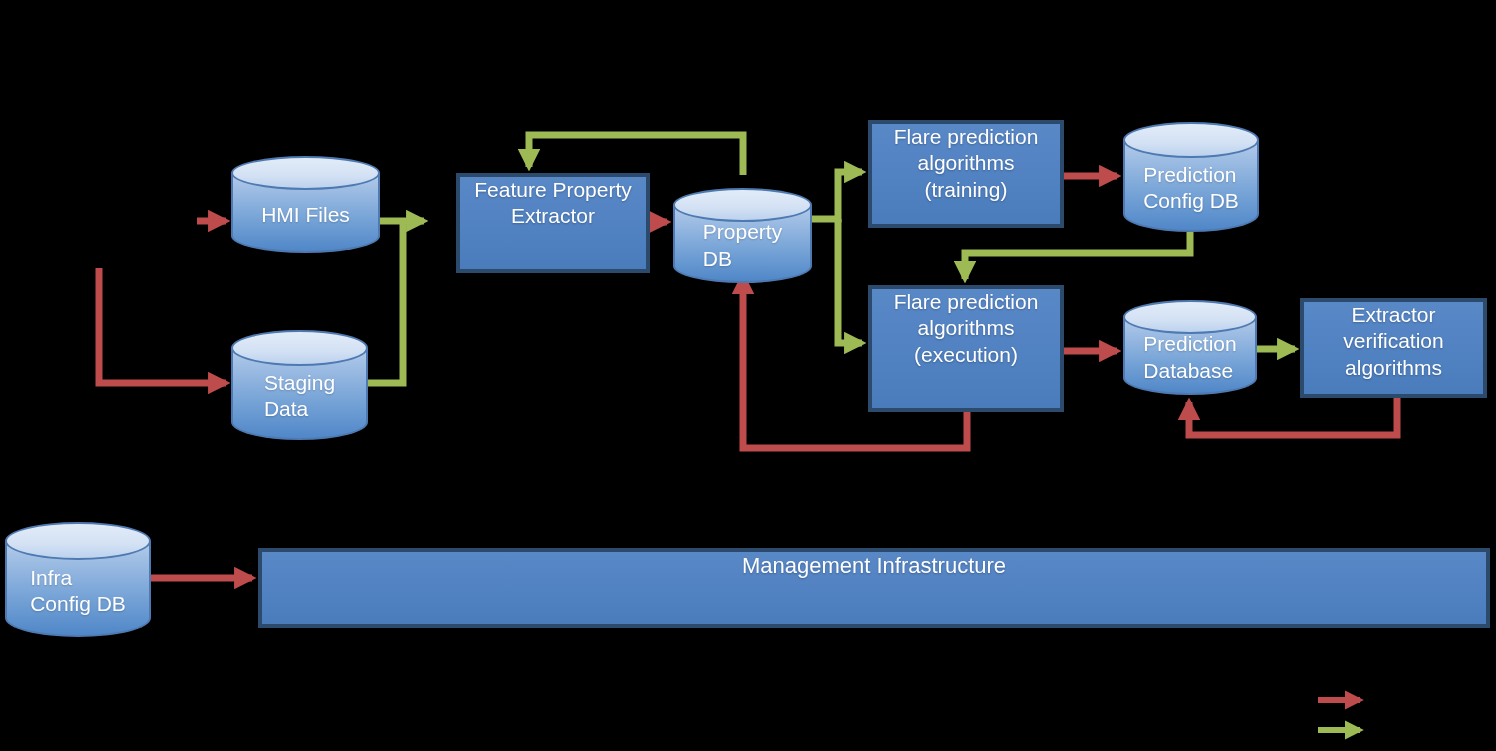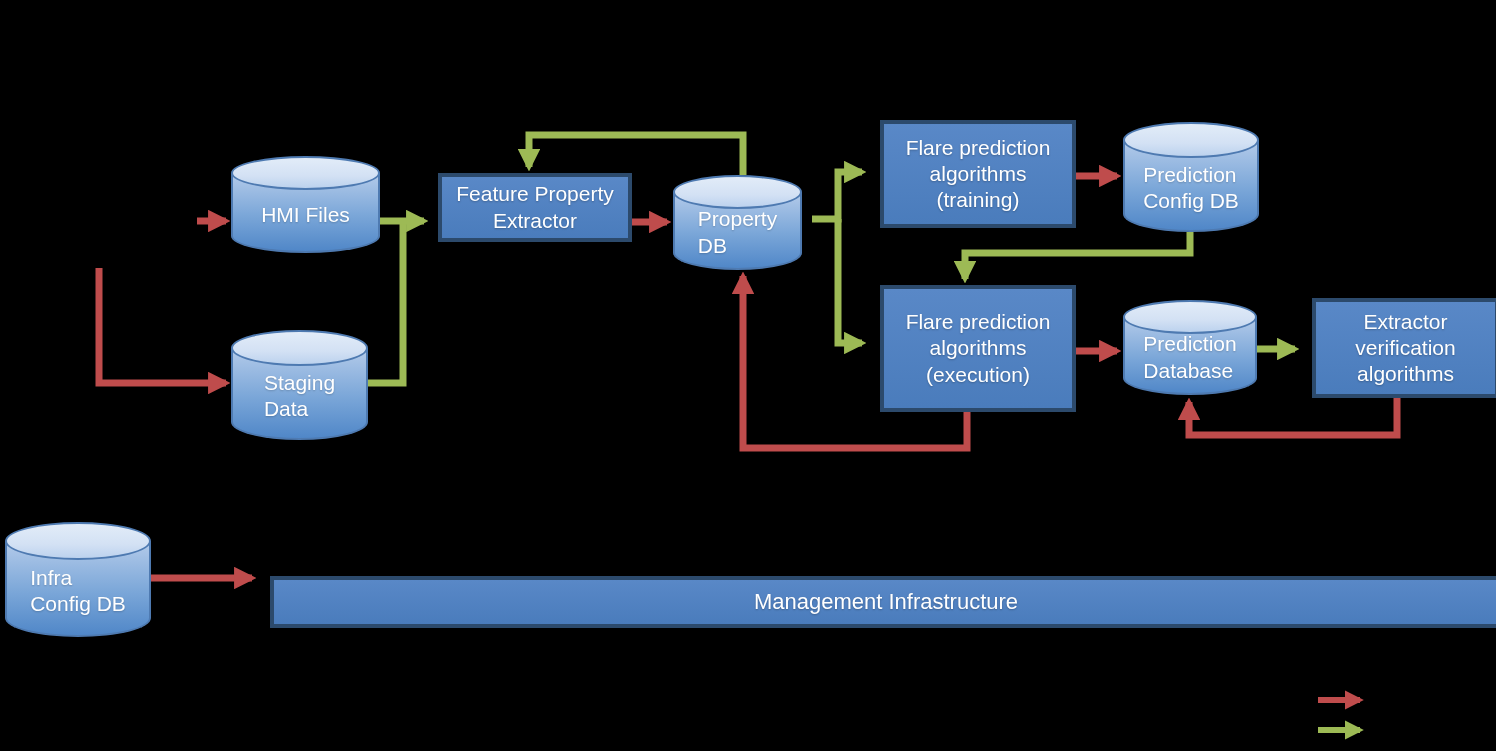--- a/index.html
+++ b/index.html
@@ -17,21 +17,21 @@
   .edge{fill:none; stroke-width:7;}
   .edge.red{stroke:var(--arrow-red);}
   .edge.green{stroke:var(--arrow-green);}
   .legend-edge{fill:none; stroke-width:6;}
   .legend-edge.red{stroke:var(--arrow-red);}
   .legend-edge.green{stroke:var(--arrow-green);}
   .box{
     position:absolute; box-sizing:border-box;
     background:linear-gradient(180deg,var(--box-fill-top) 0%,var(--box-fill-bottom) 100%);
     border:4px solid var(--box-border);
-    display:flex; align-items:center; justify-content:center;margin-left:12px;
+    display:flex; justify-content:center;
   }
   .box .label{
     text-align:center; white-space:pre-line; font-size:21px; line-height:1.25;
     text-shadow:0 1px 2px rgba(0,0,0,0.25);
   }
   .box.wide .label{font-size:22px;}
   .cyl{position:absolute; box-sizing:border-box;}
   .cyl-body{
     position:absolute; left:0; right:0; top:var(--ry); bottom:0; box-sizing:border-box;
     background:linear-gradient(180deg,var(--cyl-body-light) 0%,var(--cyl-body-mid) 55%,var(--cyl-body-dark) 100%);
@@ -80,21 +80,21 @@
     <path class="edge green" d="M812 219 H838 V172 H862" marker-end="url(#head-green)"></path>
     <path class="edge green" d="M838 219 V343 H862" marker-end="url(#head-green)"></path>
     <path class="edge green" d="M1190 232 V253 H965 V279" marker-end="url(#head-green)"></path>
     <path class="edge green" d="M1257 349 H1295" marker-end="url(#head-green)"></path>
 
     <path class="legend-edge red" d="M1318 700 H1360" marker-end="url(#head-red)"></path>
     <path class="legend-edge green" d="M1318 730 H1360" marker-end="url(#head-green)"></path>
   </svg>
 
 
-  <div class="box" style="left:426px;top:173px;width:194px;height:69px">
+  <div class="box" style="left:456px;top:173px;width:194px;height:100px">
     <span class="label">Feature Property
 Extractor</span>
   </div>
 
   <div class="box" style="left:868px;top:120px;width:196px;height:108px">
     <span class="label">Flare prediction
 algorithms
 (training)</span>
   </div>
 
@@ -103,38 +103,38 @@
 algorithms
 (execution)</span>
   </div>
 
   <div class="box" style="left:1300px;top:298px;width:187px;height:100px">
     <span class="label">Extractor
 verification
 algorithms</span>
   </div>
 
-  <div class="box wide" style="left:258px;top:576px;width:1232px;height:52px">
+  <div class="box wide" style="left:258px;top:548px;width:1232px;height:80px">
     <span class="label">Management Infrastructure</span>
   </div>
 
   <div class="cyl" style="left:231px;top:156px;width:149px;height:97px;--ry:17px">
     <div class="cyl-body"></div>
     <div class="cyl-top"></div>
     <span class="cyl-label">HMI Files</span>
   </div>
 
   <div class="cyl" style="left:231px;top:330px;width:137px;height:110px;--ry:18px">
     <div class="cyl-body"></div>
     <div class="cyl-top"></div>
     <span class="cyl-label">Staging
 Data</span>
   </div>
 
-  <div class="cyl" style="left:673px;top:175px;width:129px;height:95px;--ry:17px">
+  <div class="cyl" style="left:673px;top:188px;width:139px;height:95px;--ry:17px">
     <div class="cyl-body"></div>
     <div class="cyl-top"></div>
     <span class="cyl-label">Property
 DB</span>
   </div>
 
   <div class="cyl" style="left:1123px;top:122px;width:136px;height:110px;--ry:18px">
     <div class="cyl-body"></div>
     <div class="cyl-top"></div>
     <span class="cyl-label">Prediction

